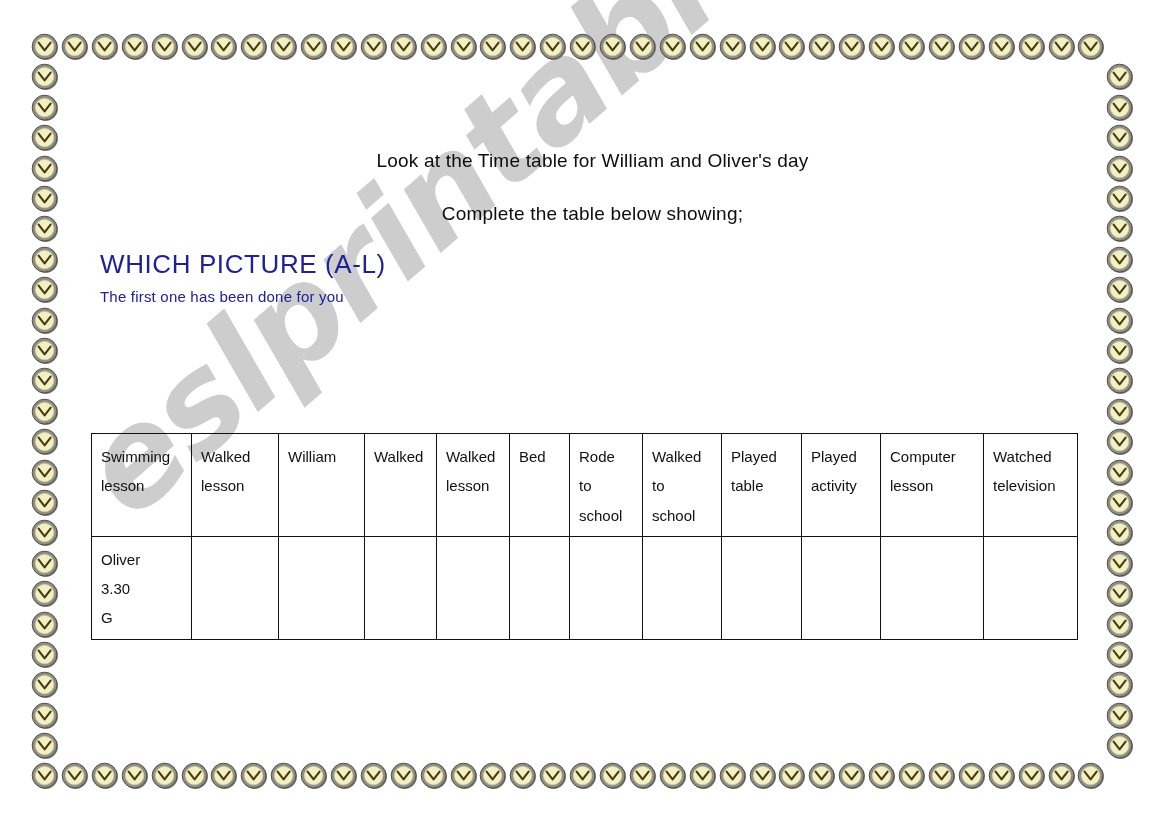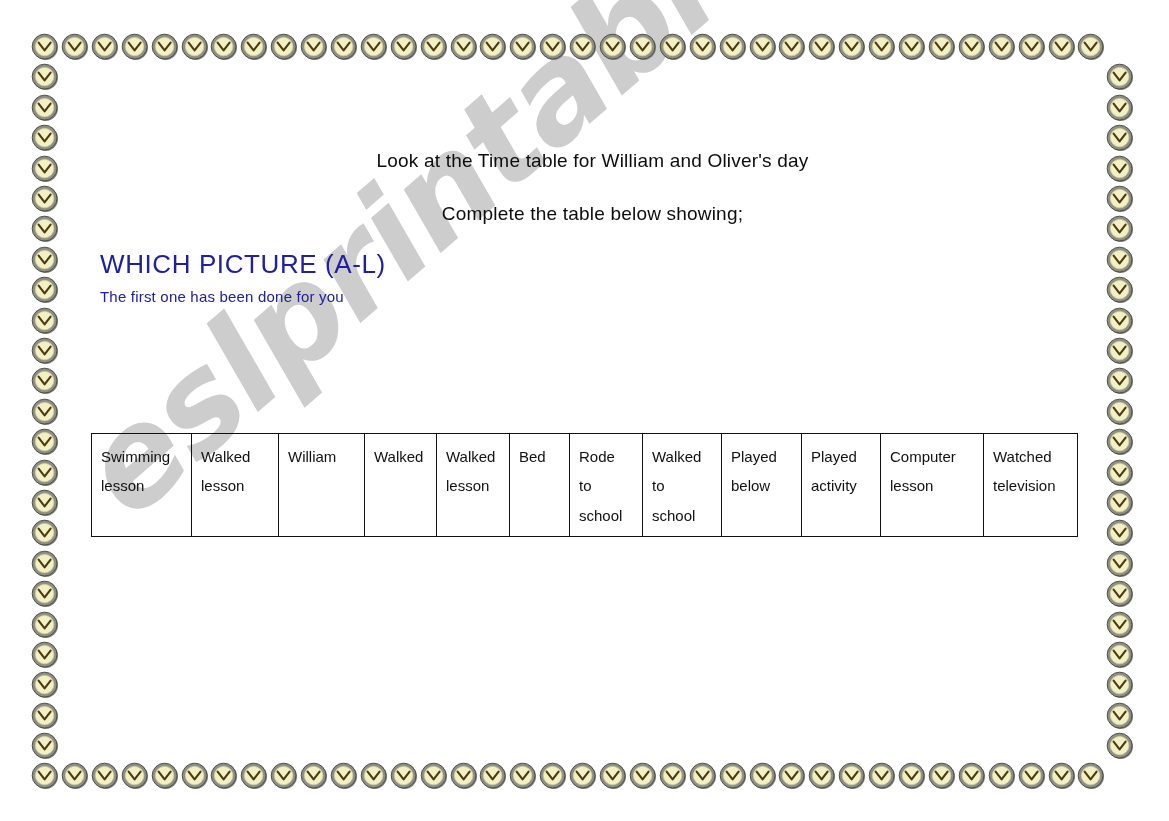--- a/index.html
+++ b/index.html
@@ -1133,32 +1133,50 @@
               <span class="hdr-word">to</span>
               <span class="hdr-word">school</span>
             </td>
             <td>
               <span class="hdr-word">Walked</span>
               <span class="hdr-word">to</span>
               <span class="hdr-word">school</span>
             </td>
             <td>
               <span class="hdr-word">Played</span>
-              <span class="hdr-word">below</span>
+              <span class="hdr-word">table</span>
             </td>
             <td>
               <span class="hdr-word">Played</span>
               <span class="hdr-word">activity</span>
             </td>
             <td>
               <span class="hdr-word">Computer</span>
               <span class="hdr-word">lesson</span>
             </td>
             <td>
               <span class="hdr-word">Watched</span>
               <span class="hdr-word">television</span>
             </td>
           </tr>
+        <tr class="answer-row">
+            <td class="answer-cell">
+              <span>Oliver</span>
+              <span>3.30</span>
+              <span>G</span>
+            </td>
+            <td class="answer-cell"></td>
+            <td class="answer-cell"></td>
+            <td class="answer-cell"></td>
+            <td class="answer-cell"></td>
+            <td class="answer-cell"></td>
+            <td class="answer-cell"></td>
+            <td class="answer-cell"></td>
+            <td class="answer-cell"></td>
+            <td class="answer-cell"></td>
+            <td class="answer-cell"></td>
+            <td class="answer-cell"></td>
+          </tr>
       </tbody>
     </table>
 
   </div>
 </div>
 
 </body></html>

